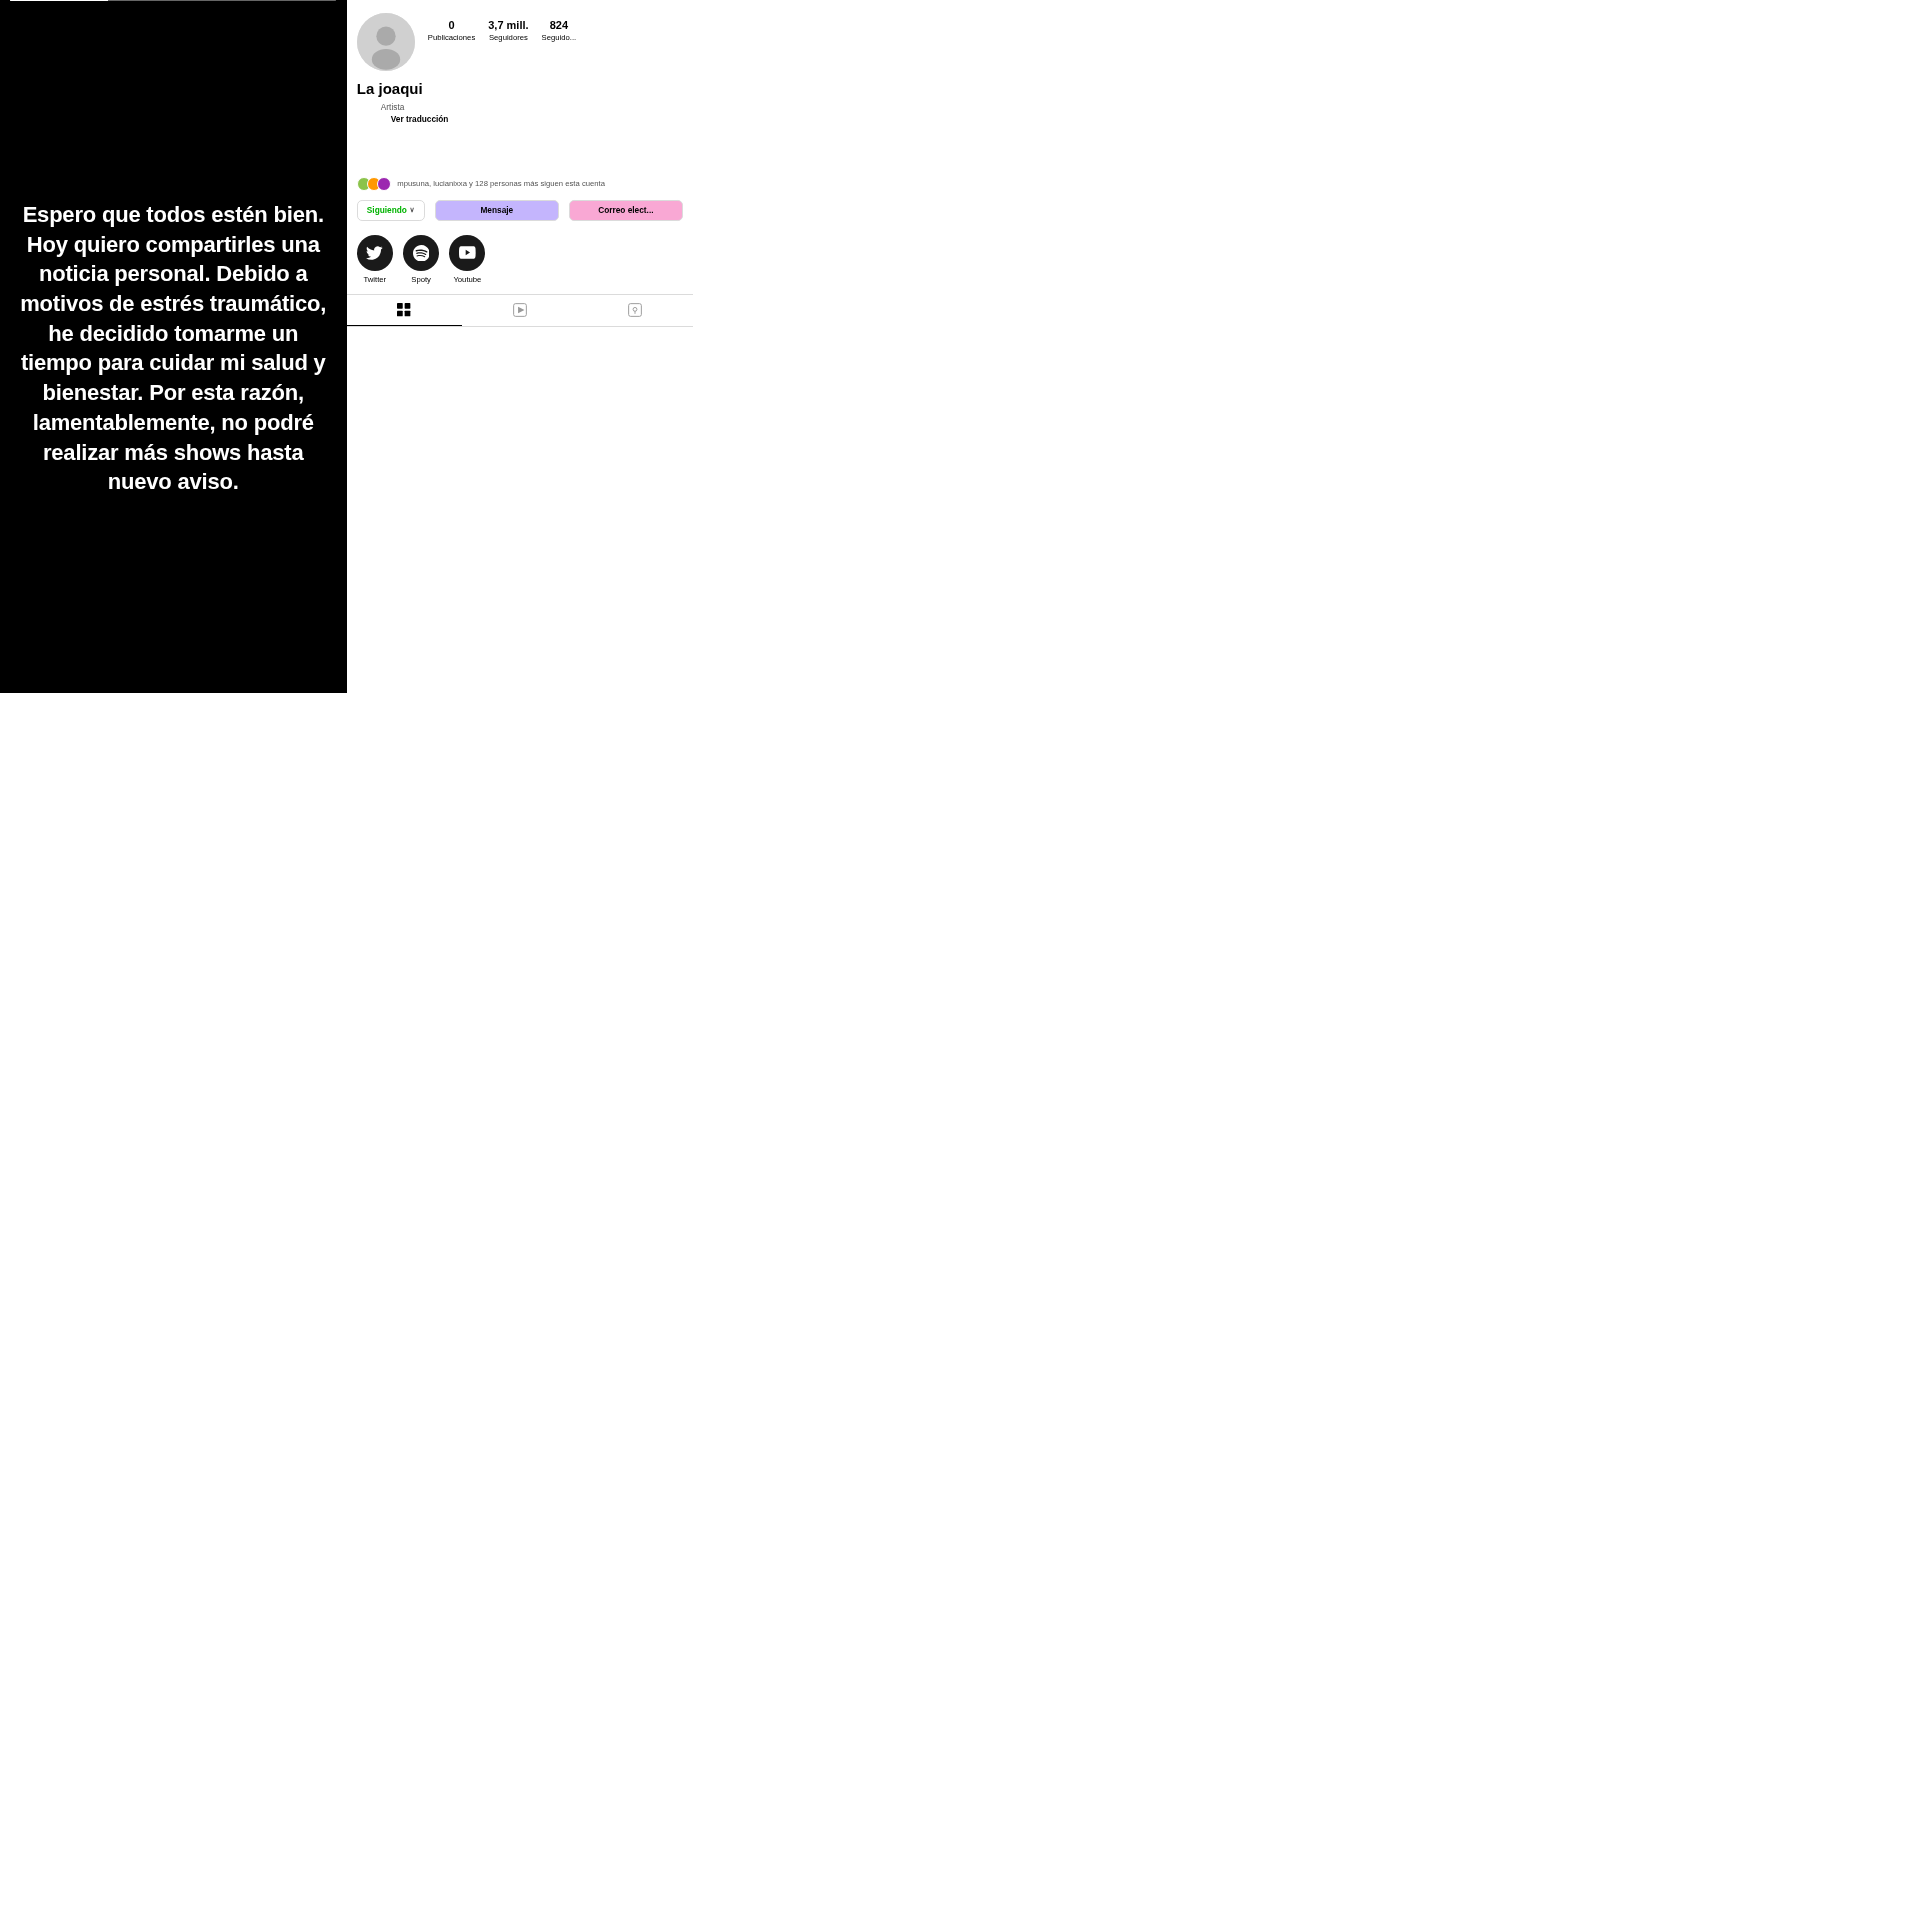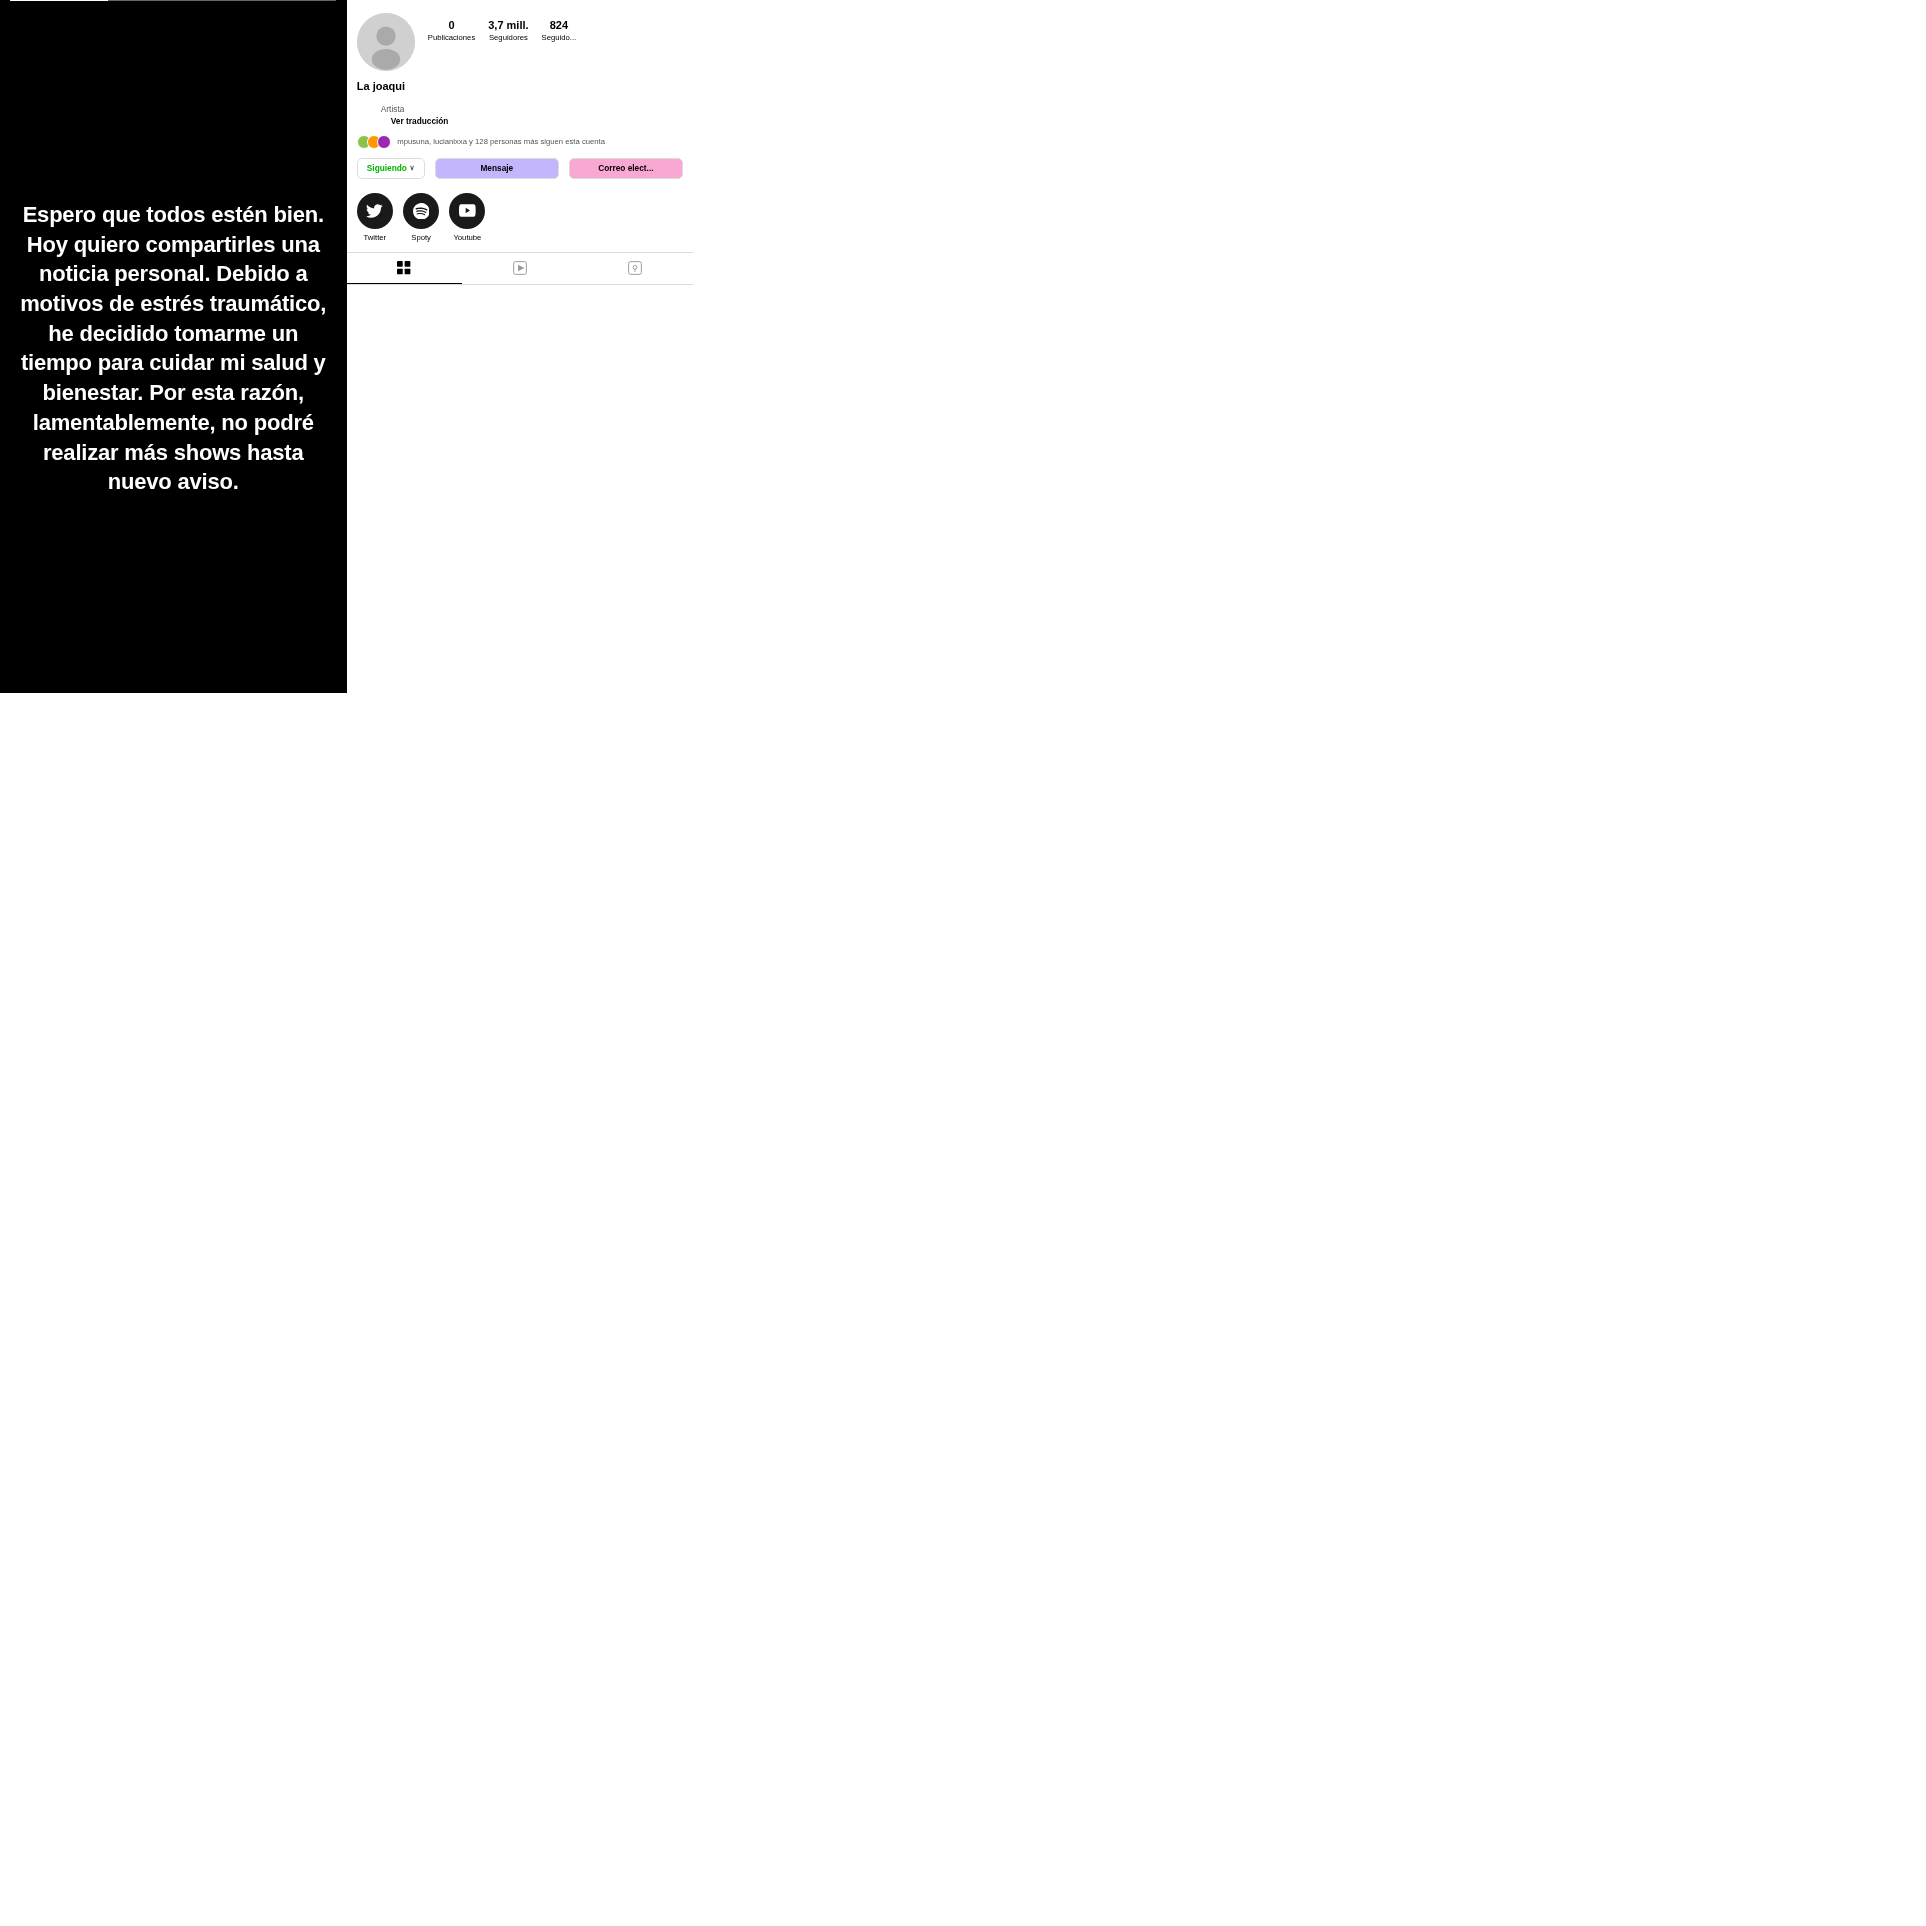--- a/index.html
+++ b/index.html
@@ -172,24 +172,24 @@
     .stat-label {
       font-size: 7.7px;
       color: #000;
     }
 
     .profile-info {
       padding: 2.6px 10.3px 5.1px 10.3px;
     }
 
     .profile-name {
-      font-size: 11px;
+      font-size: 15px;
       font-weight: 700;
       color: #000;
-      margin-bottom: 12px;
+      margin-bottom: 5px;
     }
 
     .profile-bio {
       font-size: 8.3px;
       color: #555;
       margin-bottom: 1.9px;
       margin-left: 24px;
     }
 
     .profile-translation {
@@ -197,20 +197,21 @@
       font-weight: 700;
       color: #000;
       margin-left: 34px;
     }
 
     .profile-mutual {
       padding: 3.9px 10.3px 6.4px 10.3px;
       display: flex;
       align-items: center;
       gap: 5.1px;
+      margin-top: 44px;
     }
 
     .mutual-avatars {
       display: flex;
     }
 
     .mutual-avatar {
       width: 14px;
       height: 14px;
       border-radius: 50%;

